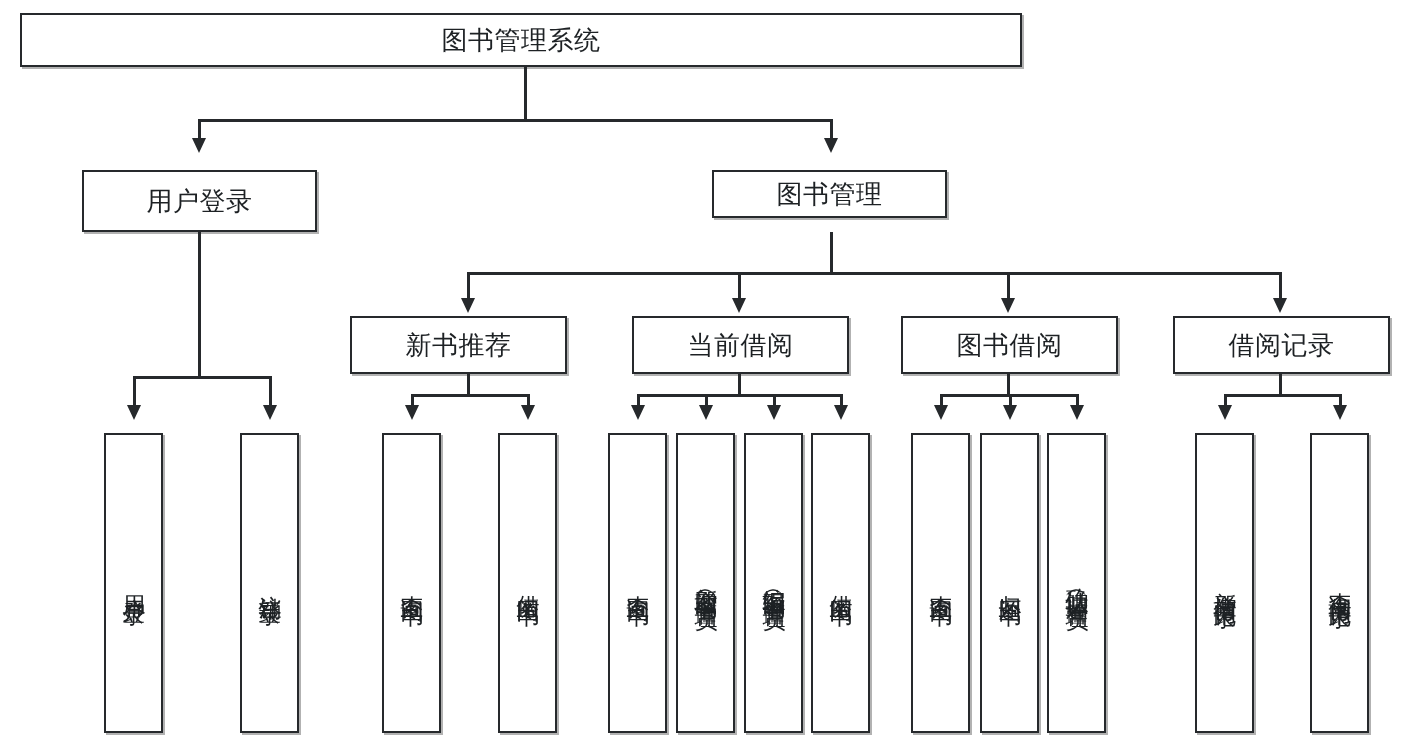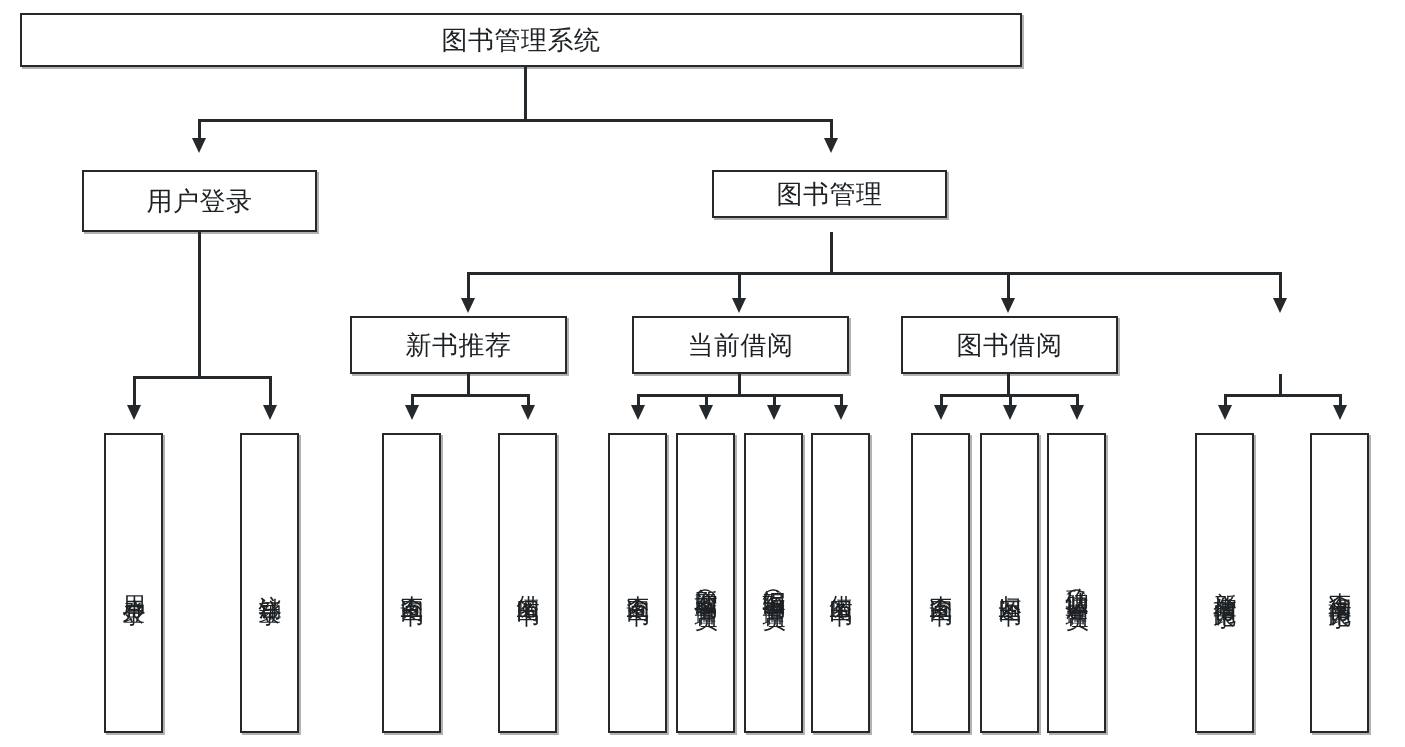--- a/index.html
+++ b/index.html
@@ -102,20 +102,21 @@
   <div class="ln v" style="left:738px; top:272px; height:28px;"></div>
   <div class="arrow" style="left:732px; top:298px;"></div>
   <div class="ln v" style="left:1007px; top:272px; height:28px;"></div>
   <div class="arrow" style="left:1001px; top:298px;"></div>
   <div class="ln v" style="left:1279px; top:272px; height:28px;"></div>
   <div class="arrow" style="left:1273px; top:298px;"></div>
 
   <div class="node h" style="left:350px; top:316px; width:217px; height:58px;">新书推荐</div>
   <div class="node h" style="left:632px; top:316px; width:217px; height:58px;">当前借阅</div>
   <div class="node h" style="left:901px; top:316px; width:217px; height:58px;">图书借阅</div>
+  <div class="node h" style="left:1173px; top:316px; width:217px; height:58px;">借阅记录</div>
 
   <div class="ln v" style="left:467px; top:374px; height:22px;"></div>
   <div class="ln h" style="left:411px; top:394px; width:118px; height:2.5px;"></div>
   <div class="ln v" style="left:411px; top:394px; height:14px;"></div>
   <div class="arrow" style="left:405px; top:405px;"></div>
   <div class="ln v" style="left:527px; top:394px; height:14px;"></div>
   <div class="arrow" style="left:521px; top:405px;"></div>
 
   <div class="ln v" style="left:738px; top:374px; height:22px;"></div>
   <div class="ln h" style="left:637px; top:394px; width:205px; height:2.5px;"></div>

